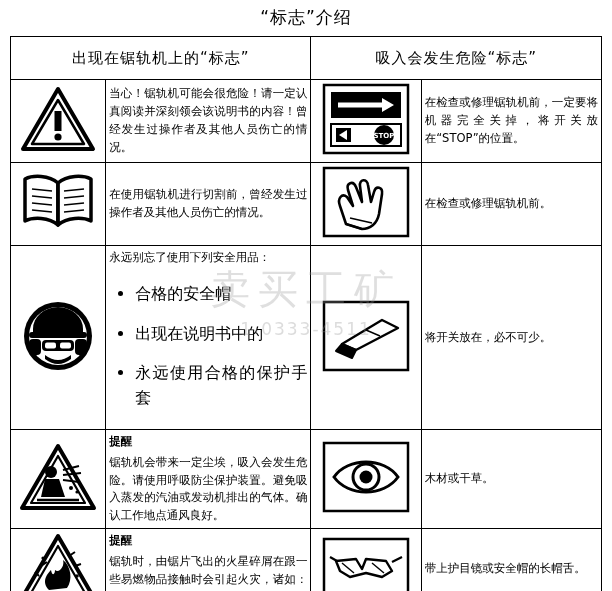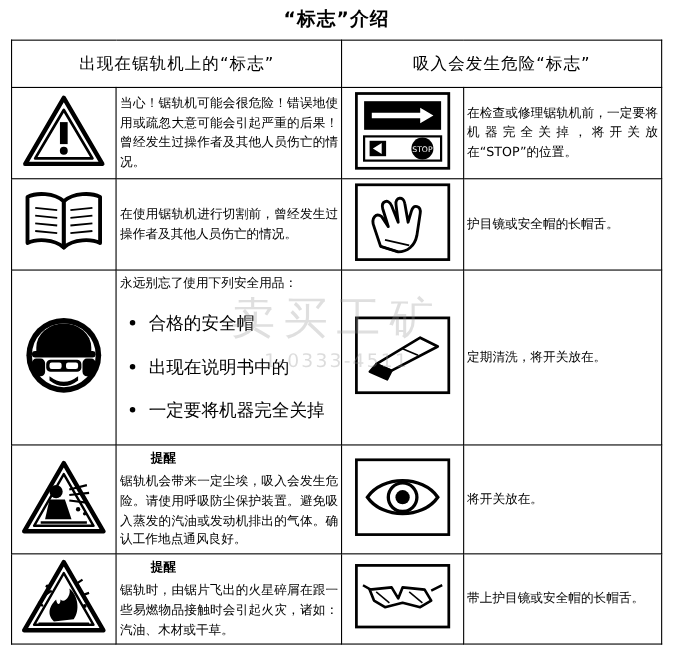--- a/index.html
+++ b/index.html
@@ -16,21 +16,21 @@
     overflow: hidden;
   }
   .page {
     width: 612px;
     height: 591px;
     position: relative;
   }
   .page-title {
     text-align: center;
     font-size: 17px;
-    font-weight: bold;
+    font-weight: normal;
     letter-spacing: 1px;
     padding-top: 6px;
     padding-bottom: 7px;
   }
   table.main {
     border-collapse: collapse;
     width: 592px;
     margin: 0 auto;
     table-layout: fixed;
   }
@@ -48,34 +48,34 @@
   }
   .col-icon-l { width: 95px; }
   .col-text-l { width: 205px; }
   .col-icon-r { width: 110px; }
   .col-text-r { width: 180px; }
 
   .icon-cell {
     text-align: center;
     vertical-align: middle;
     padding: 6px 2px;
+    font-weight: bold;
   }
   .text-cell {
     font-size: 11.5px;
     line-height: 1.55;
     padding: 7px 8px;
     vertical-align: middle;
     text-align: justify;
   }
   .tip {
     font-weight: bold;
     display: block;
     margin-bottom: 3px;
     font-size: 11.5px;
-    margin-left: 28px;
   }
   ul.bullets {
     margin: 4px 0 0 0;
     padding-left: 26px;
     list-style-type: disc;
   }
   ul.bullets li {
     margin: 15px 0;
     font-size: 16px;
   }
@@ -133,21 +133,21 @@
         <span class="sign-wrap">
           <svg width="76" height="68" viewBox="0 0 76 68">
             <polygon points="38,4 73,64 3,64" fill="#ffffff" stroke="#000000" stroke-width="4" stroke-linejoin="round"></polygon>
             <polygon points="38,15 64,59 12,59" fill="none" stroke="#000000" stroke-width="2.5" stroke-linejoin="round"></polygon>
             <rect x="34.5" y="26" width="7" height="20" fill="#000000"></rect>
             <circle cx="38" cy="52" r="3.6" fill="#000000"></circle>
           </svg>
         </span>
       </td>
       <td class="text-cell">
-        <span>当心！锯轨机可能会很危险！错误地使用或疏忽大意可能会引起严重的后果！曾经发生过操作者及其他人员伤亡的情况。</span>
+        <span>当心！锯轨机可能会很危险！请一定认真阅读并深刻领会该说明书的内容！曾经发生过操作者及其他人员伤亡的情况。</span>
       </td>
       <td class="icon-cell">
         <span class="sign-wrap">
           <svg width="88" height="72" viewBox="0 0 88 72">
             <rect x="2" y="2" width="84" height="68" fill="#ffffff" stroke="#000000" stroke-width="2.5"></rect>
             <rect x="9" y="9" width="70" height="26" fill="#000000"></rect>
             <polygon points="16,22 60,22 60,15 72,22 60,29 60,22" fill="#ffffff"></polygon>
             <rect x="16" y="19.5" width="46" height="5" fill="#ffffff"></rect>
             <rect x="9" y="41" width="70" height="22" fill="#ffffff" stroke="#000000" stroke-width="2"></rect>
             <rect x="14" y="45" width="15" height="14" fill="#000000"></rect>
@@ -187,21 +187,21 @@
         <span class="sign-wrap">
           <svg width="88" height="72" viewBox="0 0 88 72">
             <rect x="2" y="2" width="84" height="68" fill="#ffffff" stroke="#000000" stroke-width="2.5"></rect>
             <path d="M24 58 L18 40 C15 32 20 27 25 31 L31 40 L26 24 C24 17 31 14 34 21 L40 36 L38 20 C37 13 45 12 46 19 L49 36 L52 26 C54 19 61 21 60 28 L57 48 C55 58 48 63 40 63 Z" fill="#ffffff" stroke="#000000" stroke-width="2.6" stroke-linejoin="round"></path>
             <path d="M24 58 L40 63" stroke="#000000" stroke-width="2.2" fill="none"></path>
             <line x1="28" y1="52" x2="50" y2="57" stroke="#000000" stroke-width="1.6"></line>
           </svg>
         </span>
       </td>
       <td class="text-cell">
-        <span>护目镜或安全帽的长帽舌。</span>
+        <span>在检查或修理锯轨机前。</span>
       </td>
     </tr>
 
     <tr>
       <td class="icon-cell">
         <span class="sign-wrap">
           <svg width="78" height="74" viewBox="0 0 78 74">
             <circle cx="39" cy="37" r="34" fill="#000000"></circle>
             <circle cx="39" cy="37" r="29" fill="#ffffff"></circle>
             <path d="M14 30 A25 22 0 0 1 64 30 L64 36 L14 36 Z" fill="#000000"></path>
@@ -213,35 +213,35 @@
             <rect x="41" y="43.5" width="11" height="6" rx="2" fill="#ffffff"></rect>
             <path d="M26 56 Q39 66 52 56 L52 60 Q39 70 26 60 Z" fill="#000000"></path>
           </svg>
         </span>
       </td>
       <td class="text-cell">
         <span>永远别忘了使用下列安全用品：</span>
         <ul class="bullets">
           <li>合格的安全帽</li>
           <li>出现在说明书中的</li>
-          <li>一定要将机器完全关掉</li>
+          <li>永远使用合格的保护手套</li>
         </ul>
       </td>
       <td class="icon-cell">
         <span class="sign-wrap">
           <svg width="88" height="72" viewBox="0 0 88 72">
             <rect x="2" y="2" width="84" height="68" fill="#ffffff" stroke="#000000" stroke-width="2.5"></rect>
             <path d="M60 20 L76 28 L34 50 L20 44 Z" fill="#ffffff" stroke="#000000" stroke-width="2.4" stroke-linejoin="round"></path>
             <path d="M20 44 L34 50 L30 58 L14 51 Z" fill="#000000" stroke="#000000" stroke-width="2" stroke-linejoin="round"></path>
             <line x1="44" y1="30" x2="58" y2="36" stroke="#000000" stroke-width="1.4"></line>
           </svg>
         </span>
       </td>
       <td class="text-cell">
-        <span>定期清洗，将开关放在。</span>
+        <span>将开关放在，必不可少。</span>
       </td>
     </tr>
 
     <tr>
       <td class="icon-cell">
         <span class="sign-wrap">
           <svg width="78" height="70" viewBox="0 0 78 70">
             <polygon points="39,4 75,66 3,66" fill="#ffffff" stroke="#000000" stroke-width="4" stroke-linejoin="round"></polygon>
             <polygon points="39,14 66,61 12,61" fill="none" stroke="#000000" stroke-width="2.2" stroke-linejoin="round"></polygon>
             <circle cx="32" cy="30" r="6" fill="#000000"></circle>
@@ -261,21 +261,21 @@
         <span class="sign-wrap">
           <svg width="88" height="72" viewBox="0 0 88 72">
             <rect x="2" y="2" width="84" height="68" fill="#ffffff" stroke="#000000" stroke-width="2.5"></rect>
             <path d="M12 36 C26 16 62 16 76 36 C62 56 26 56 12 36 Z" fill="#ffffff" stroke="#000000" stroke-width="3"></path>
             <circle cx="44" cy="36" r="13" fill="#ffffff" stroke="#000000" stroke-width="3"></circle>
             <circle cx="44" cy="36" r="6.5" fill="#000000"></circle>
           </svg>
         </span>
       </td>
       <td class="text-cell">
-        <span>将开关放在。</span>
+        <span>木材或干草。</span>
       </td>
     </tr>
 
     <tr>
       <td class="icon-cell">
         <span class="sign-wrap">
           <svg width="78" height="70" viewBox="0 0 78 70">
             <polygon points="39,4 75,66 3,66" fill="#ffffff" stroke="#000000" stroke-width="4" stroke-linejoin="round"></polygon>
             <polygon points="39,14 66,61 12,61" fill="none" stroke="#000000" stroke-width="2.2" stroke-linejoin="round"></polygon>
             <path d="M30 58 C22 50 28 42 32 38 C33 44 36 43 36 38 C40 42 46 34 44 28 C52 34 54 48 48 56 Z" fill="#000000"></path>

